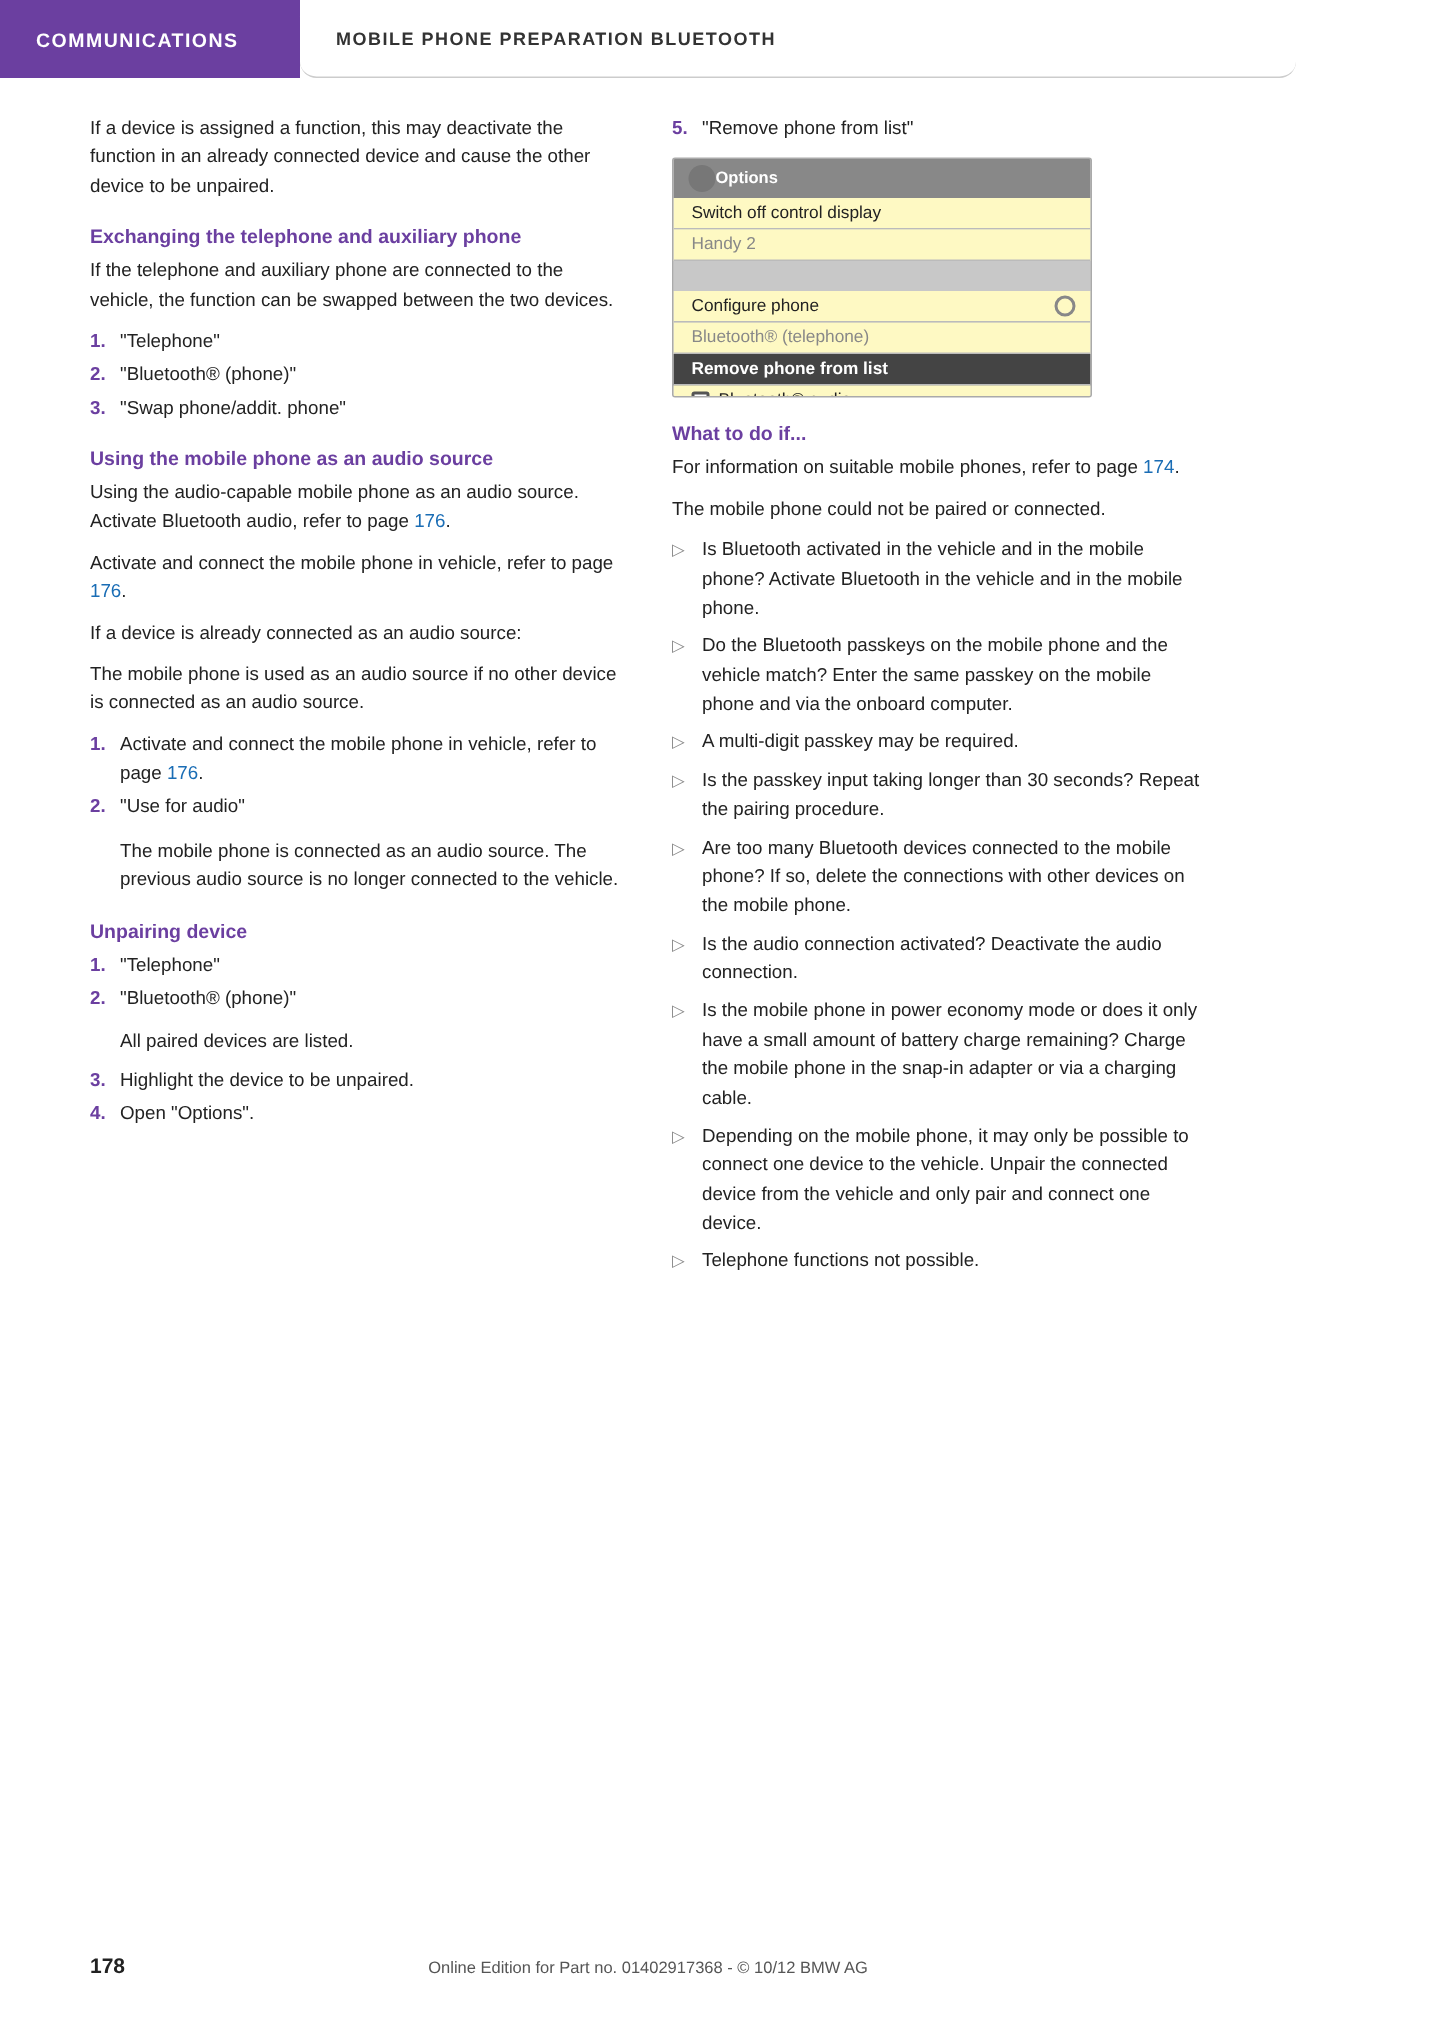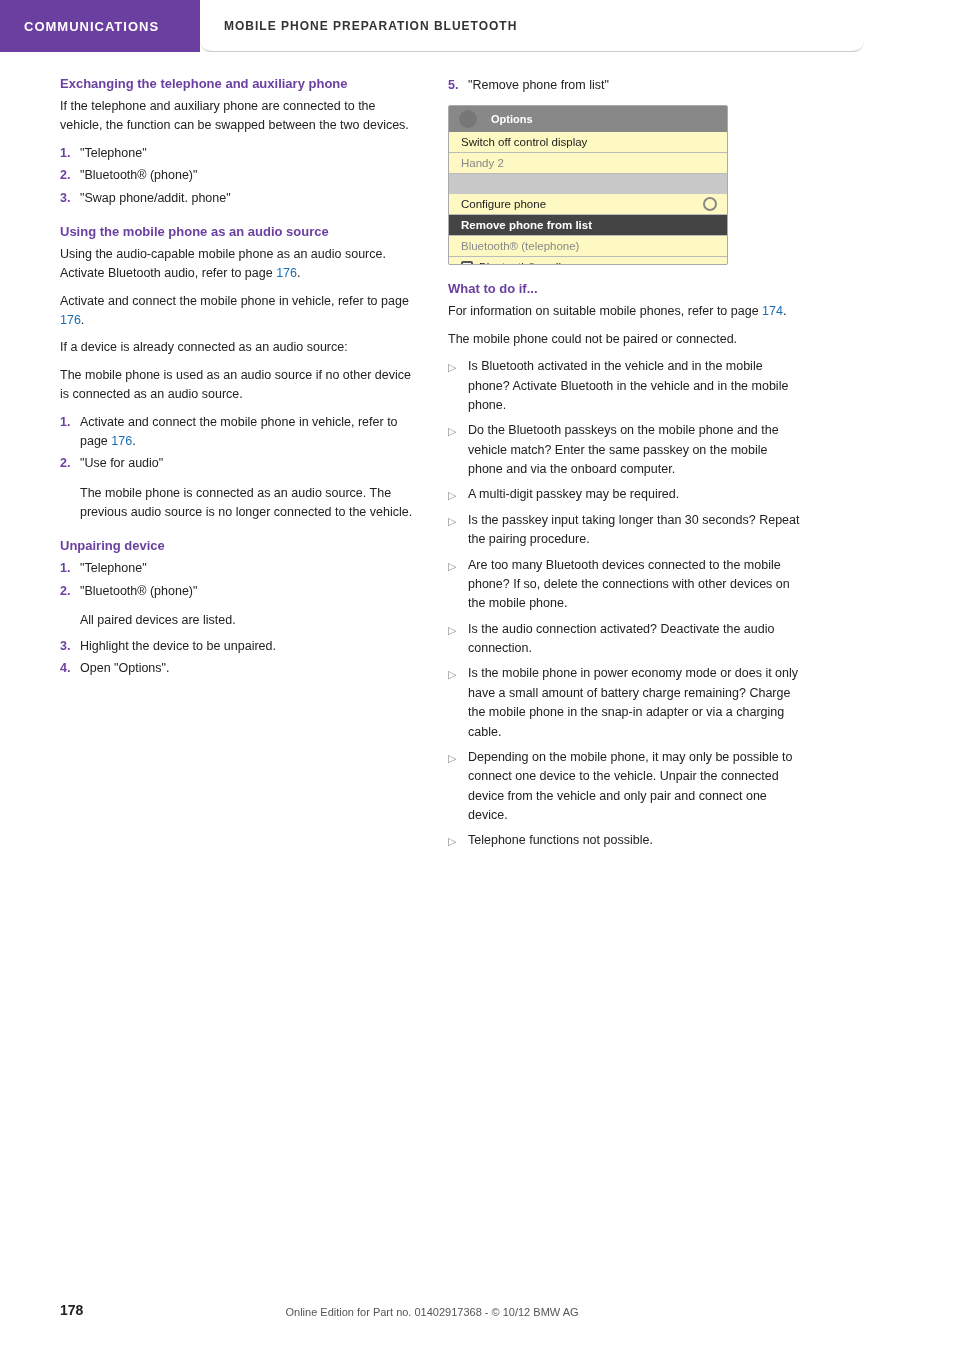--- a/index.html
+++ b/index.html
@@ -158,21 +158,21 @@
     }
 
     .screenshot-title-bar {
       background: #888;
       color: #fff;
       font-size: 11px;
       font-weight: bold;
       padding: 4px 10px;
       display: flex;
       align-items: center;
-      gap: 14px;
+      gap: 0;
     }
 
     .screenshot-menu-item {
       font-size: 11.5px;
       padding: 4px 12px;
       color: #222;
       background: #fef9c3;
       border-bottom: 1px solid #bbb;
     }
 
@@ -258,20 +258,21 @@
     </div>
     <div class="header-title">
       <span>MOBILE PHONE PREPARATION BLUETOOTH</span>
     </div>
   </div>
 
   <div class="main-content">
 
     <div class="left-col">
 
+      <p class="intro-text">If a device is assigned a function, this may deactivate the function in an already connected device and cause the other device to be unpaired.</p>
 
       <div class="section-heading">Exchanging the telephone and auxiliary phone</div>
       <p class="body-text">If the telephone and auxiliary phone are connected to the vehicle, the function can be swapped between the two devices.</p>
       <ul class="numbered-list">
         <li>
           <span class="num">1.</span>
           <span class="text">"Telephone"</span>
         </li>
         <li>
           <span class="num">2.</span>
@@ -339,22 +340,22 @@
           <div class="screenshot-title-bar">
             <span style="width:18px;height:18px;background:#777;border-radius:50%;display:inline-block;"></span>
             <span>Options</span>
           </div>
           <div class="screenshot-menu-item">Switch off control display</div>
           <div class="screenshot-menu-item gray-out">Handy 2</div>
           <div class="screenshot-menu-item with-icon" style="position:relative;margin-top:20px;">
             Configure phone
             <span style="position:absolute;right:10px;width:14px;height:14px;border-radius:50%;border:2px solid #888;display:inline-block;"></span>
           </div>
+          <div class="screenshot-menu-item gray-out">Bluetooth® (telephone)</div>
           <div class="screenshot-menu-item highlighted">Remove phone from list</div>
-          <div class="screenshot-menu-item gray-out">Bluetooth® (telephone)</div>
           <div class="screenshot-menu-item with-icon">
             <span style="width:12px;height:12px;border:2px solid #555;display:inline-block;border-radius:2px;background:#fff;"></span>
             Bluetooth® audio
           </div>
           <div class="screenshot-menu-item with-icon">
             <span style="width:12px;height:12px;border:2px solid #555;display:inline-block;border-radius:2px;background:#fff;"></span>
             Office
           </div>
         </div>
       </div>

